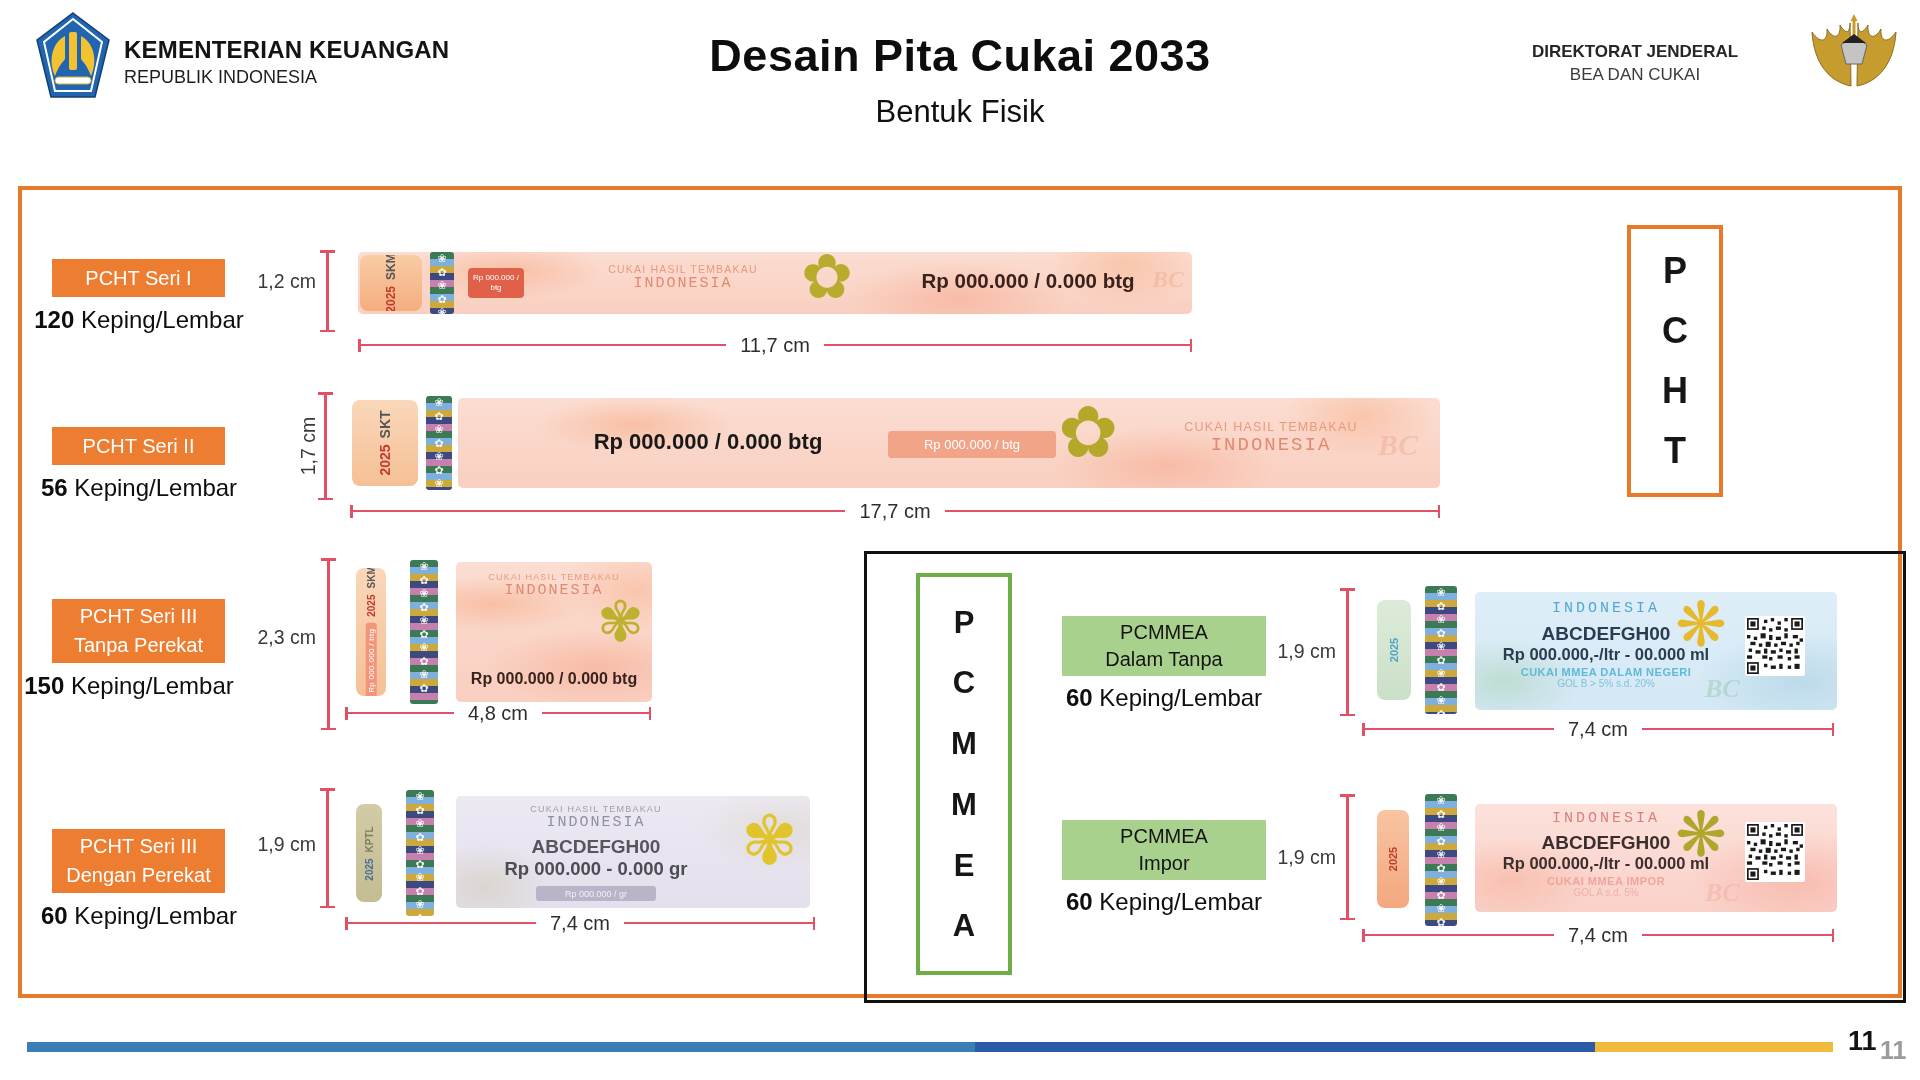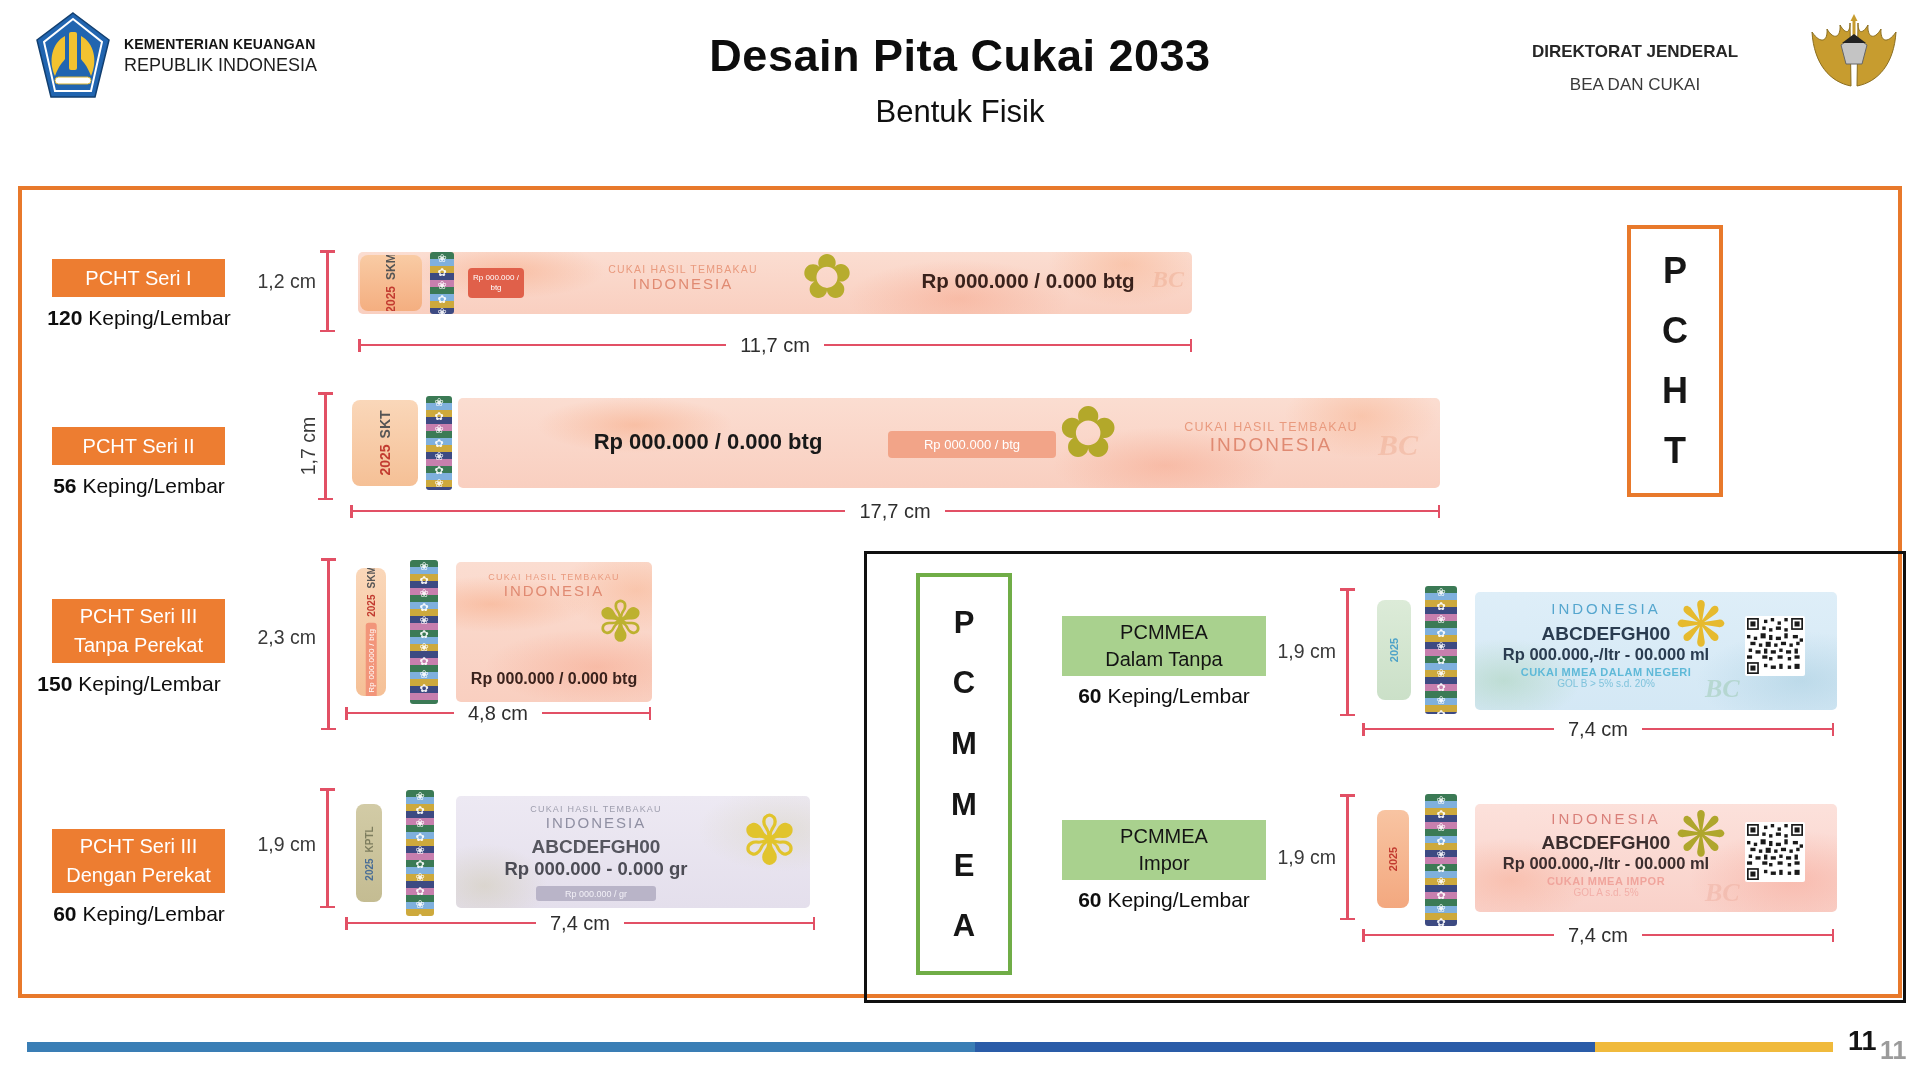--- a/index.html
+++ b/index.html
@@ -1,41 +1,41 @@
 <!DOCTYPE html>
 <html><head>
 <meta charset="utf-8">
 <style>
 *{margin:0;padding:0;box-sizing:border-box}
 html,body{width:1920px;height:1080px}
 body{position:relative;background:#fff;font-family:"Liberation Sans",sans-serif;overflow:hidden;color:#111}
 .abs{position:absolute}
 
 
-.min1{font-size:14px;font-weight:bold;letter-spacing:.2px;color:#141414}
+.min1{font-size:24px;font-weight:bold;letter-spacing:.2px;color:#141414}
 .min2{font-size:18px;color:#1d1d1d;margin-top:3px}
 .title{font-size:45px;font-weight:bold;color:#0d0d0d;letter-spacing:.5px}
 .subtitle{font-size:31px;color:#101010}
 .dir1{font-size:17px;font-weight:bold;color:#262626}
-.dir2{font-size:17px;color:#3a3a3a;margin-top:13px}
+.dir2{font-size:17px;color:#3a3a3a;margin-top:3px}
 
 
 .frame-orange{border:4px solid #E8792B;background:transparent}
 .frame-black{border:3px solid #101010;background:transparent}
 .groupbox{background:#fff;display:flex;flex-direction:column;justify-content:space-evenly;align-items:center}
 .groupbox.or{border:4px solid #E8792B}
 .groupbox.gr{border:4px solid #70AD47}
 .gletter{font-weight:600;color:#161616;line-height:1}
 .gletter.big{font-size:36px}
 .gletter.med{font-size:31px}
 
 
 .serlabel{background:#ED7D31;color:#fff;display:flex;flex-direction:column;justify-content:center;align-items:center;font-size:20px;line-height:29px;text-align:center}
 .grlabel{background:#A9D18E;color:#141414;display:flex;flex-direction:column;justify-content:center;align-items:center;font-size:20px;line-height:27px;text-align:center}
-.count{font-size:21px;color:#0e0e0e;text-align:center}
+.count{font-size:24px;color:#0e0e0e;text-align:center}
 .count b{font-weight:bold}
 
 
 .vdim{width:2.5px;background:#E25065}
 .vdim::before,.vdim::after{content:"";position:absolute;left:-6.5px;width:15px;height:2.5px;background:#E25065}
 .vdim::before{top:0}
 .vdim::after{bottom:0}
 .hdim{display:flex;align-items:center;height:14px}
 .hdim .cap{width:2.5px;height:13px;background:#E25065}
 .hdim .seg{height:2.5px;flex:1;background:#E25065}
@@ -72,21 +72,21 @@
 .yr{color:#C23B30;font-weight:bold;font-size:12px}
 .cd{color:#555;font-weight:bold;font-size:12px}
 .wbadge{background:#F2957A;color:#fff;font-size:8px;padding:1px 6px;border-radius:3px;letter-spacing:.3px}
 .holo{position:absolute;border-radius:3px;overflow:hidden;background:
  repeating-linear-gradient(180deg,#3b7a55 0 7px,#7fb0dd 7px 14px,#cda93c 14px 21px,#3d4a82 21px 28px,#c77fae 28px 35px)}
 .holo::before{content:"\2740\A\273F\A\2740\A\273F\A\2740\A\273F\A\2740\A\273F\A\2740\A\273F";white-space:pre;display:block;text-align:center;color:#fff;font-size:11px;line-height:13.5px;opacity:.9}
 .badge-red{position:absolute;background:#E0604A;color:#fff;border-radius:4px;display:flex;align-items:center;justify-content:center;text-align:center;line-height:1.2}
 .badge-sal{position:absolute;background:#F2A488;color:#fff;border-radius:4px;display:flex;align-items:center;justify-content:center}
 .badge-gray{position:absolute;background:#B9B4C8;color:#F2F0F7;border-radius:3px;display:flex;align-items:center;justify-content:center}
 .chs{font-size:10.5px;letter-spacing:1.2px;color:#E99A7E;text-align:right;white-space:nowrap}
-.indo{font-family:Liberation Sans, sans-serif;font-size:15px;letter-spacing:2px;color:#E08A72;text-align:left;white-space:nowrap}
+.indo{font-family:Liberation Mono, monospace;font-size:15px;letter-spacing:2px;color:#E08A72;text-align:left;white-space:nowrap}
 .price{position:absolute;font-weight:bold;color:#3A221C;text-align:center;white-space:nowrap}
 .flower{position:absolute;line-height:1}
 .fl-plum::before{content:"\273F"}
 .fl-orch::before{content:"\273E"}
 .fl-daisy::before{content:"\274B"}
 .ghost{position:absolute;font-family:"Liberation Serif",serif;font-weight:bold;font-style:italic;opacity:.32}
 .txtcol{position:absolute;display:flex;flex-direction:column;align-items:center}
 .qr{position:absolute;background:#fff;padding:2px;border-radius:2px}
 
 

